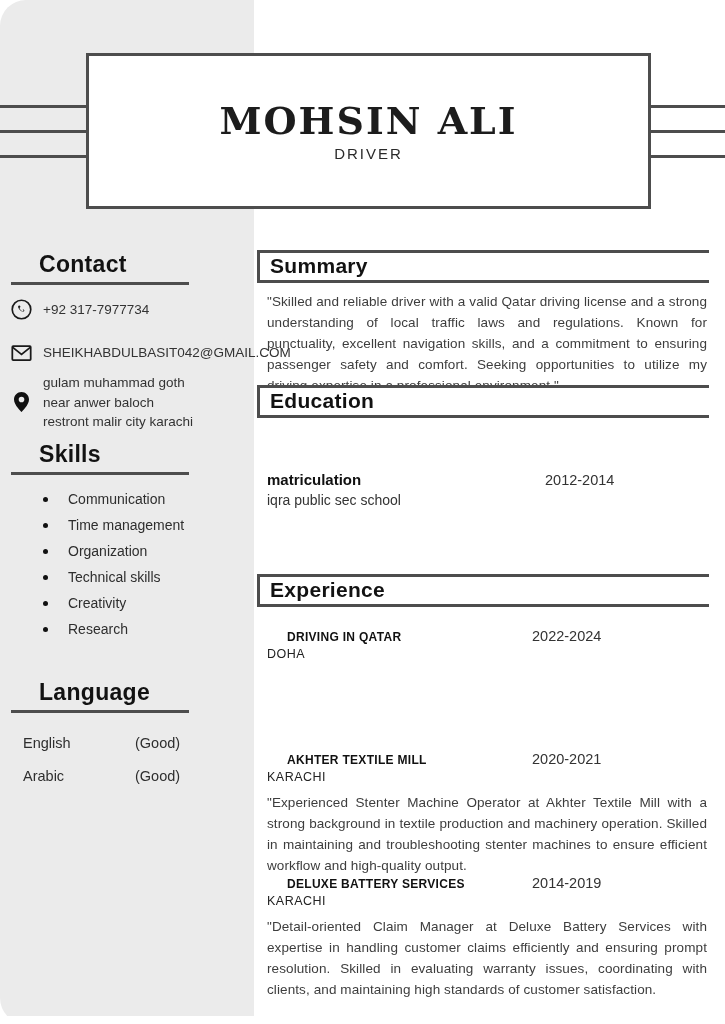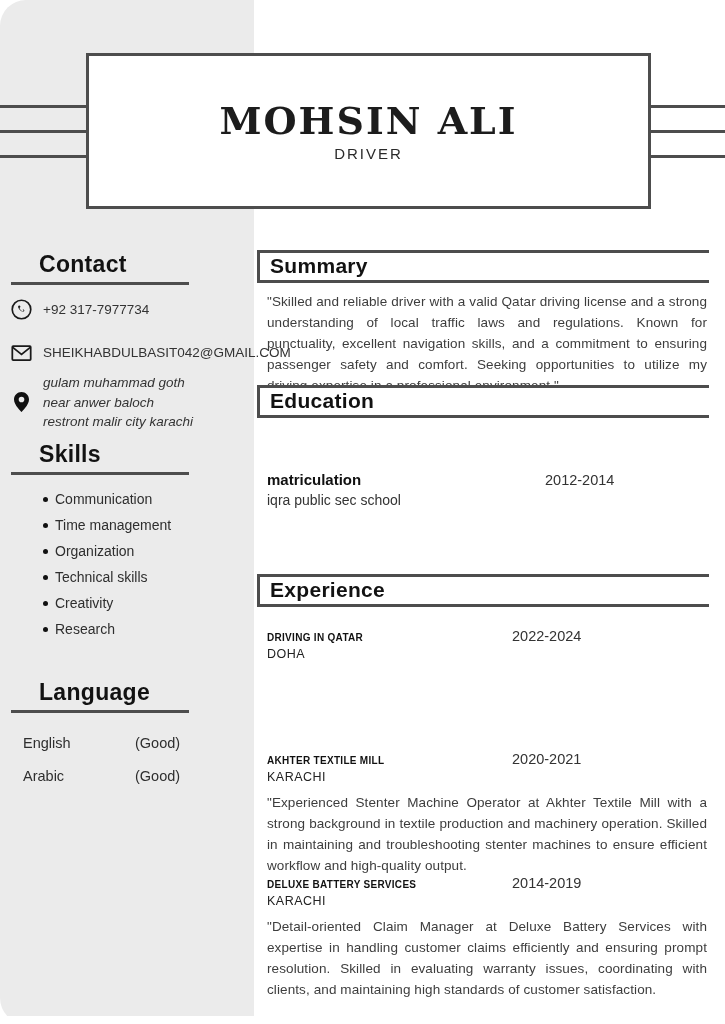--- a/index.html
+++ b/index.html
@@ -30,36 +30,36 @@
   .person-role{font-size:15px;letter-spacing:2px;color:#2a2a2a;margin-top:3px;}
 
   
   .side-section{position:absolute;left:11px;width:292px;}
   .side-h{font-size:23px;font-weight:800;color:var(--heading-color);padding-left:28px;line-height:28px;letter-spacing:.3px;}
   .side-rule{width:178px;height:3px;background:var(--line-color);margin-top:4px;}
   .c-row{display:flex;align-items:center;gap:11px;}
   .c-icon{flex:0 0 21px;height:21px;display:flex;align-items:center;justify-content:center;}
   .c-icon svg{display:block;}
   .c-text{font-size:13.5px;line-height:1.45;color:#333;overflow-wrap:anywhere;}
-  .addr span{display:block;font-style:italic;}
+  .addr span{display:block;}
   .skill-list{list-style:none;margin-top:16px;}
-  .skill-list li{display:flex;align-items:center;gap:7px;padding-left:32px;margin-bottom:10px;font-size:14px;color:#2e2e2e;}
+  .skill-list li{display:flex;align-items:center;gap:20px;padding-left:32px;margin-bottom:10px;font-size:14px;color:#2e2e2e;}
   .bullet{width:5px;height:5px;border-radius:50%;background:#111;flex:0 0 5px;}
   .lang-row{display:flex;padding-left:12px;margin-top:17px;font-size:14.5px;color:#2e2e2e;}
   .lang-name{width:112px;}
 
   
   .main-h{position:absolute;left:257px;right:16px;border-top:3px solid var(--line-color);
     border-bottom:3px solid var(--line-color);border-left:3px solid var(--line-color);
     padding:1px 0 2px 10px;background:#fff;}
   .main-h h2{font-size:21px;line-height:24px;font-weight:800;color:var(--heading-color);letter-spacing:.3px;}
   .block{position:absolute;left:267px;width:440px;}
   .para{font-size:13.5px;line-height:1.55;text-align:justify;color:var(--body-color);letter-spacing:.1px;}
   .item-head{display:flex;align-items:baseline;}
-  .job-title{width:245px;font-weight:bold;font-size:10px;color:#111;letter-spacing:.3px;}
+  .job-title{width:245px;font-weight:bold;font-size:12px;color:#111;letter-spacing:.3px;margin-left:20px;}
   .edu-title{width:278px;font-weight:bold;font-size:15px;color:#111;}
   .item-date{font-size:14.5px;color:#333;}
   .item-loc{font-size:12.5px;letter-spacing:.5px;color:#222;margin-top:3px;}
   .school{font-size:14px;color:#333;margin-top:4px;}
   .job .para{margin-top:9px;}
 </style>
 </head>
 <body>
 
 <div class="page">

